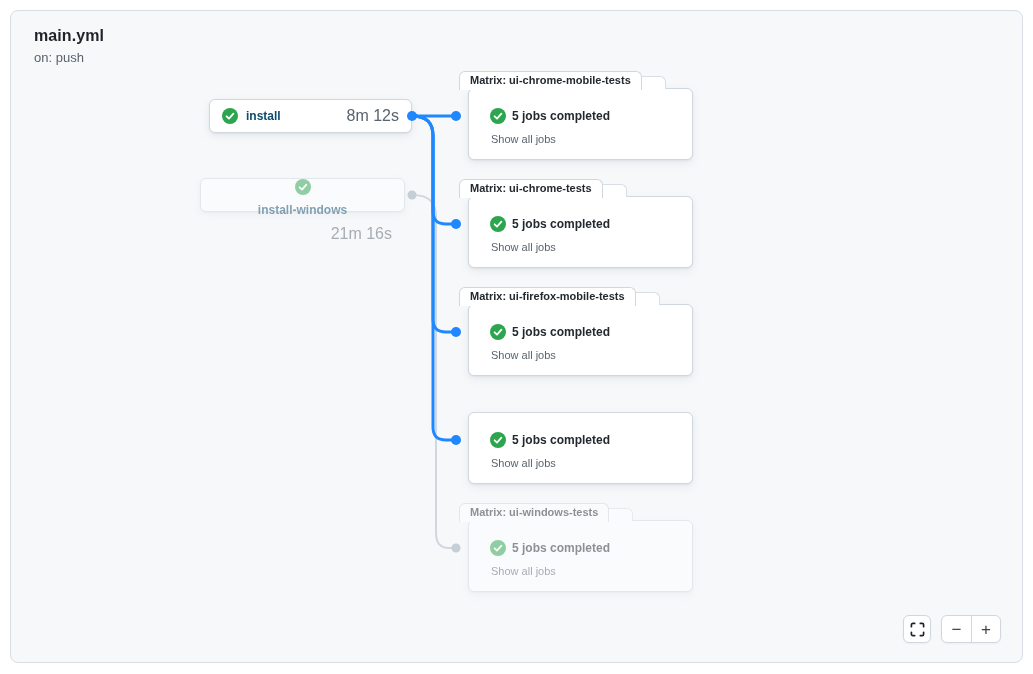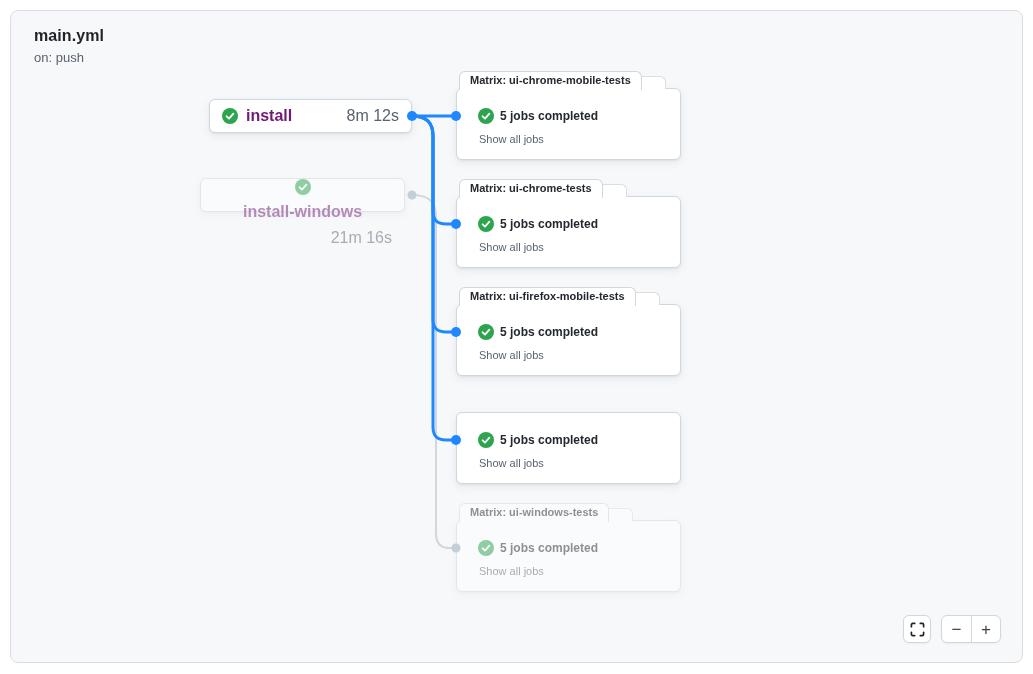--- a/index.html
+++ b/index.html
@@ -18,40 +18,40 @@
   .header .trigger { margin-top:5px; font-size:13px; color:#59636e; }
 
   
   .job-card {
     position:absolute; display:flex; align-items:center;
     height:34px; padding:0 12px; gap:8px;
     background:#ffffff; border:1px solid #d0d7de; border-radius:6px;
     box-shadow:0 1px 2px rgba(31,35,40,.06), 0 3px 8px rgba(140,149,159,.14);
     cursor:pointer; z-index:3;
   }
-  .job-card .job-label { font-size:16px; font-weight:700; color:#701a75; }
+  .job-card .job-label { font-size:12px; font-weight:700; color:#0c4a6e; }
   .job-card .job-duration { margin-left:auto; font-size:16px; color:#59636e; }
   .faded { opacity:.5; }
 
   
   .matrix-node { position:absolute; width:225px; z-index:3; }
   .tabs { position:absolute; top:0; left:3px; display:flex; align-items:center; z-index:3; }
   .tab {
     position:relative; z-index:2; background:#ffffff;
     border:1px solid #d0d7de; border-bottom:none; border-radius:6px 6px 0 0;
     padding:2px 10px 4px 10px; font-size:11px; font-weight:600; color:#24292f;
     white-space:nowrap; cursor:pointer;
   }
   .tab-behind {
     position:relative; z-index:1; width:32px; height:13px; margin-left:-8px; margin-top:3px;
     background:#ffffff; border:1px solid #d8dee4; border-bottom:none; border-left:none;
     border-radius:0 6px 0 0;
   }
   .matrix-card {
-    position:absolute; top:17px; left:0; width:225px; height:72px;
+    position:absolute; top:17px; left:12px; width:225px; height:72px;
     background:#ffffff; border:1px solid #d0d7de; border-radius:6px;
     box-shadow:0 1px 2px rgba(31,35,40,.06), 0 3px 8px rgba(140,149,159,.14);
     padding:19px 12px 0 21px; cursor:pointer; z-index:2;
   }
   .matrix-row { display:flex; align-items:center; gap:6px; }
   .matrix-summary { font-size:12px; font-weight:700; color:#24292f; }
   .show-all { margin-top:9px; margin-left:1px; font-size:11px; color:#59636e; cursor:pointer; display:inline-block; }
 
   .check { width:16px; height:16px; flex:0 0 16px; display:block; }
 

